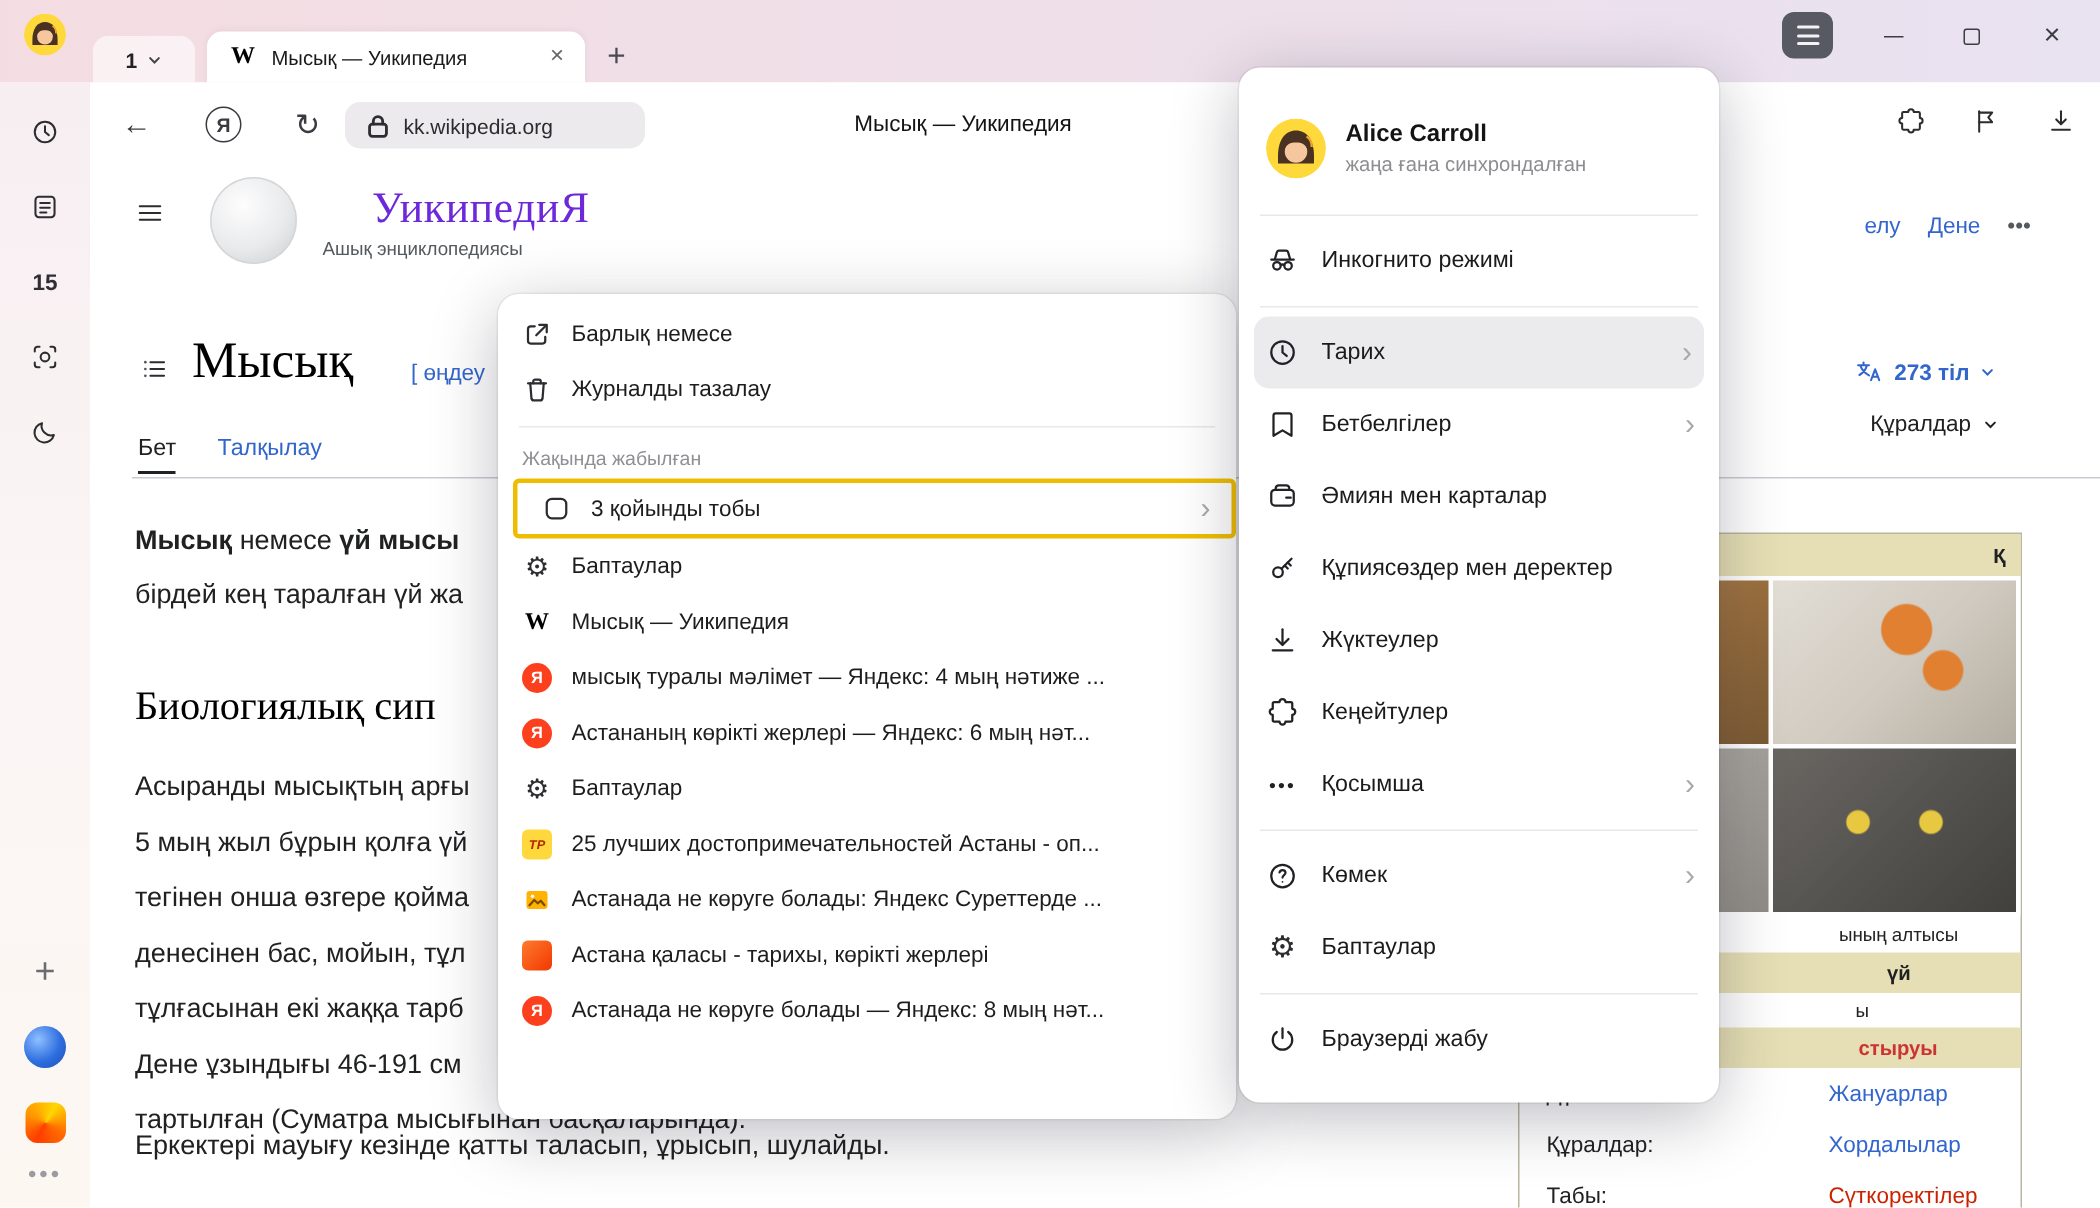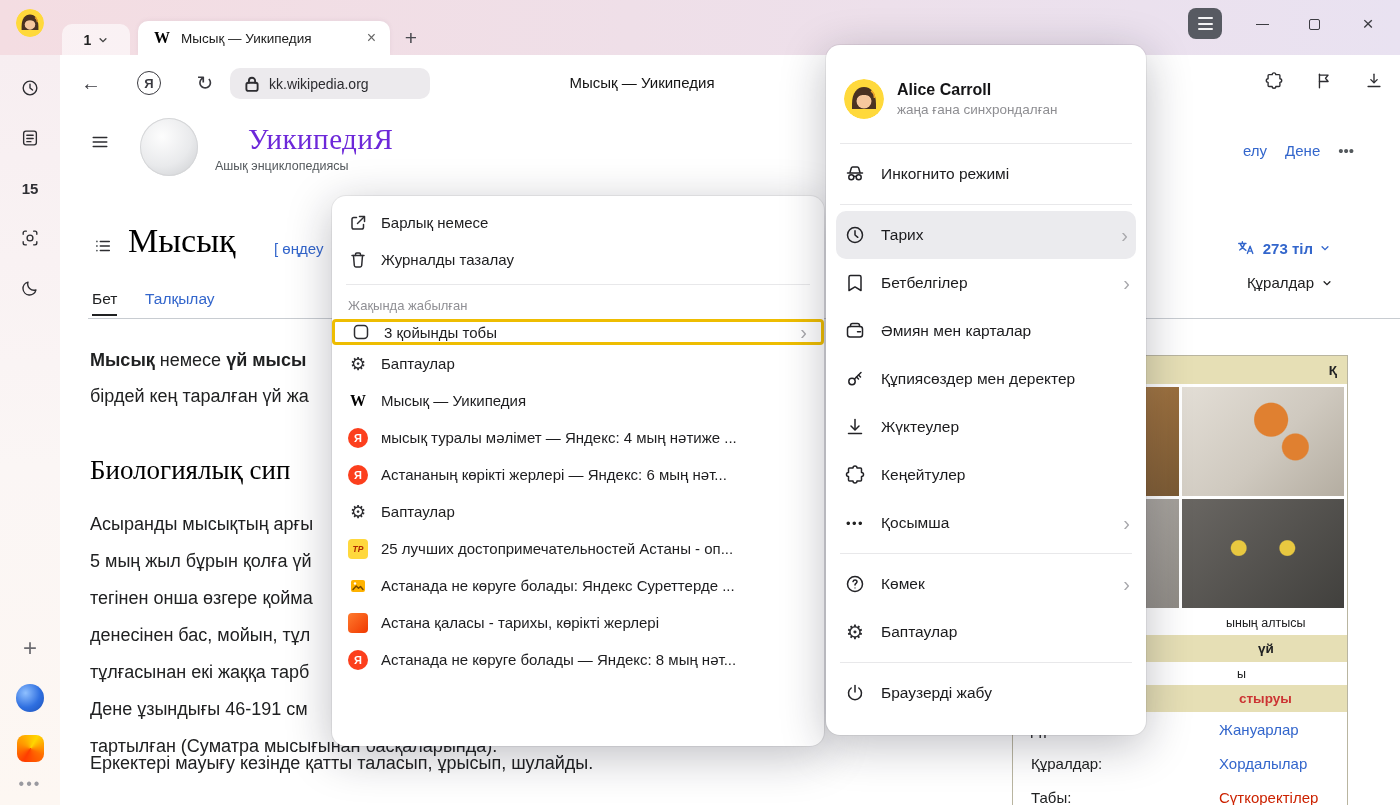--- a/index.html
+++ b/index.html
@@ -103,21 +103,21 @@
   
   .popup { position:absolute; background:#fff; border-radius:14px;
     box-shadow:0 10px 45px rgba(20,20,40,.28), 0 0 0 1px rgba(0,0,0,.06); z-index:50; }
 
   
   .hmenu { left:332px; top:196px; width:492px; height:550px; padding:8px 0; }
   .hm-item { height:37px; display:flex; align-items:center; gap:13px; padding:0 14px 0 16px; font-size:15px; color:#1d1d1f; }
   .hm-item .lbl { flex:1; white-space:nowrap; overflow:hidden; }
   .hm-sep { border-top:1px solid #e8e8ea; margin:6px 14px; }
   .hm-header { height:28px; display:flex; align-items:center; padding:0 16px; font-size:13px; color:#8f8f94; }
-  .hm-hl { height:26px; border:3px solid #eebd01; border-radius:4px; }
+  .hm-hl { height:40px; border:3px solid #eebd01; border-radius:4px;margin-left:10px; }
   .svgic { width:20px; height:20px; flex:0 0 20px; }
   .svgic path, .svgic rect, .svgic circle { fill:none; stroke:#2d2d31; stroke-width:1.5; stroke-linecap:round; stroke-linejoin:round; }
   .glyph { width:20px; flex:0 0 20px; text-align:center; font-size:18px; line-height:1; color:#2d2d31; }
   .fav { width:20px; height:20px; flex:0 0 20px; border-radius:50%; display:flex; align-items:center; justify-content:center; font-weight:700; }
   .fav-w { border-radius:3px; color:#000; font-family:"Liberation Serif", serif; font-size:16px; }
   .fav-ya { background:#fc3f1d; color:#fff; font-size:11px; }
   .fav-tp { background:#ffd83d; border-radius:4px; color:#b02a00; font-size:8.5px; font-style:italic; }
   .fav-or { background:linear-gradient(135deg,#ff7b2e,#f03800); border-radius:4px; }
   .chev { color:#a9a9ad; font-size:20px; line-height:1; }
 

